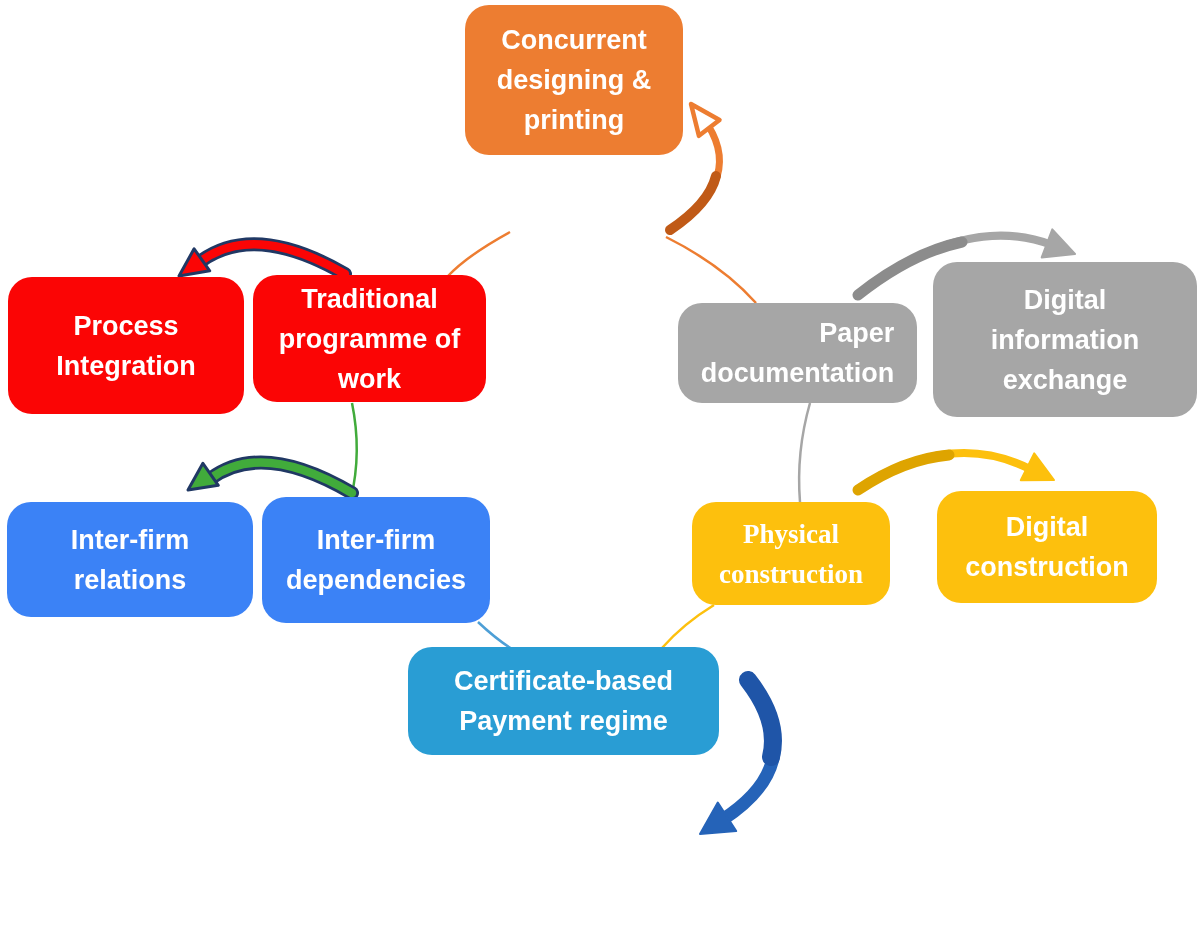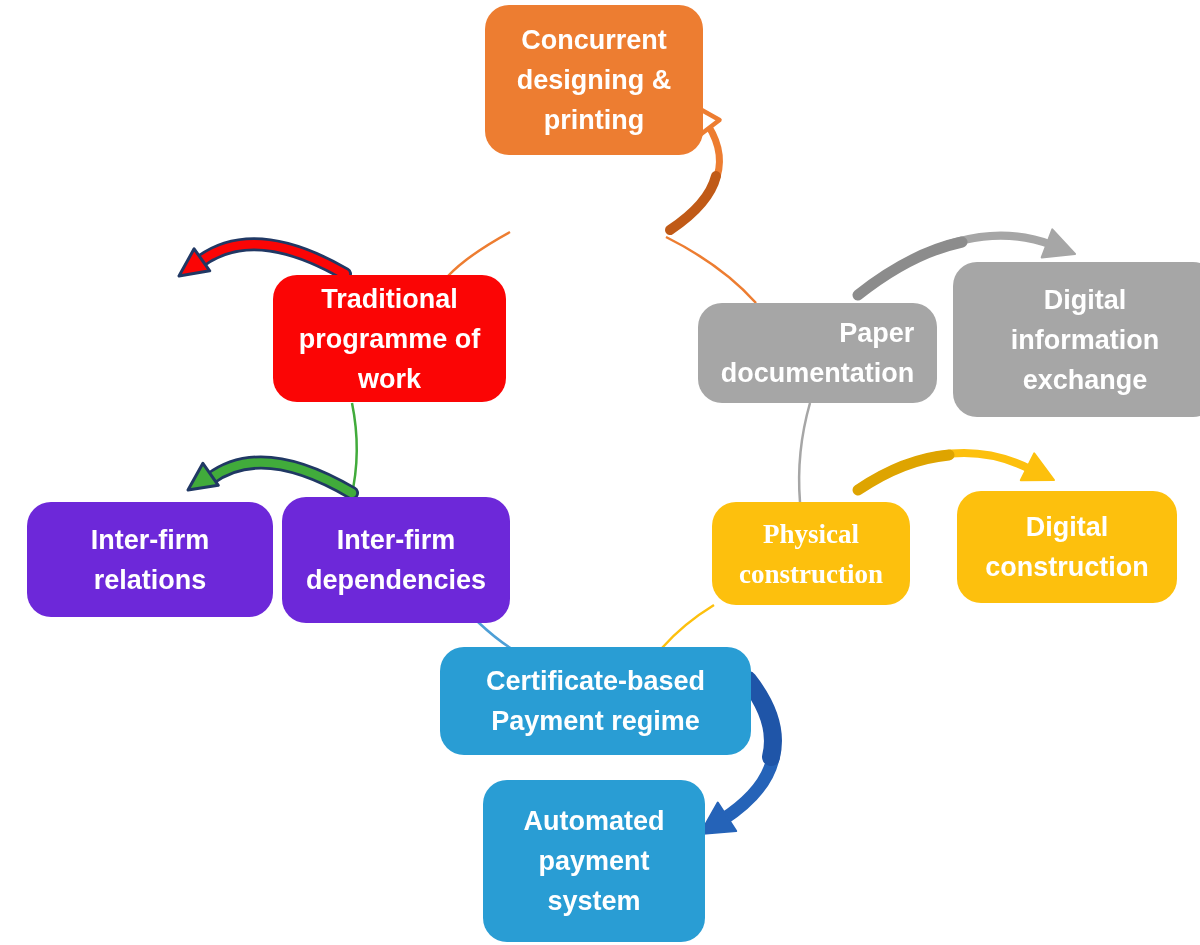--- a/index.html
+++ b/index.html
@@ -16,42 +16,41 @@
     display:flex;align-items:center;justify-content:center;
     border-radius:24px;
     color:#ffffff;
     font-weight:700;
     font-size:27px;
     line-height:40px;
     text-align:center;
     padding:6px 10px;
     box-sizing:border-box;
     z-index:2;
-    margin-left:20px;
   }
   .node-label{white-space:pre-line;}
   
   .c-orange{background:#ED7D31;}
   .c-red{background:#FB0505;}
   .c-gray{background:#A6A6A6;}
-  .c-green{background:#6d28d9;}
+  .c-green{background:#3b82f6;}
   .c-yellow{background:#FDC00D;}
   .c-blue{background:#299DD4;}
   
   .n-concurrent{left:465px;top:5px;width:218px;height:150px;}
   .n-twod{left:508px;top:166px;width:157px;height:99px;}
   .n-process{left:8px;top:277px;width:236px;height:137px;}
   .n-traditional{left:253px;top:275px;width:233px;height:127px;}
   .n-paper{left:678px;top:303px;width:239px;height:100px;text-align:right;}
   .n-dinfo{left:933px;top:262px;width:264px;height:155px;}
   .n-irel{left:7px;top:502px;width:246px;height:115px;}
   .n-idep{left:262px;top:497px;width:228px;height:126px;}
   .n-phys{left:692px;top:502px;width:198px;height:103px;font-family:Liberation Serif, serif;}
   .n-dcon{left:937px;top:491px;width:220px;height:112px;}
-  .n-cert{left:420px;top:647px;width:311px;height:108px;}
+  .n-cert{left:408px;top:647px;width:311px;height:108px;}
   .n-auto{left:463px;top:780px;width:222px;height:162px;}
   svg{display:block;}
 </style>
 </head>
 <body>
 
 <div class="canvas">
 
   <svg class="layer" width="1200" height="945" viewBox="0 0 1200 945" xmlns="http://www.w3.org/2000/svg">
 
@@ -99,20 +98,24 @@
     </g>
   </svg>
 
   <div class="node c-orange n-concurrent">
     <span class="node-label">Concurrent
 designing &amp;
 printing</span>
   </div>
 
 
+  <div class="node c-red n-process">
+    <span class="node-label">Process
+Integration</span>
+  </div>
 
   <div class="node c-red n-traditional">
     <span class="node-label">Traditional
 programme of
 work</span>
   </div>
 
   <div class="node c-gray n-paper">
     <span class="node-label">Paper
 documentation</span>
@@ -142,19 +145,14 @@
   <div class="node c-yellow n-dcon">
     <span class="node-label">Digital
 construction</span>
   </div>
 
   <div class="node c-blue n-cert">
     <span class="node-label">Certificate-based
 Payment regime</span>
   </div>
 
-  <div class="node c-blue n-auto">
-    <span class="node-label">Automated
-payment
-system</span>
-  </div>
 
 </div>
 
 </body></html>

